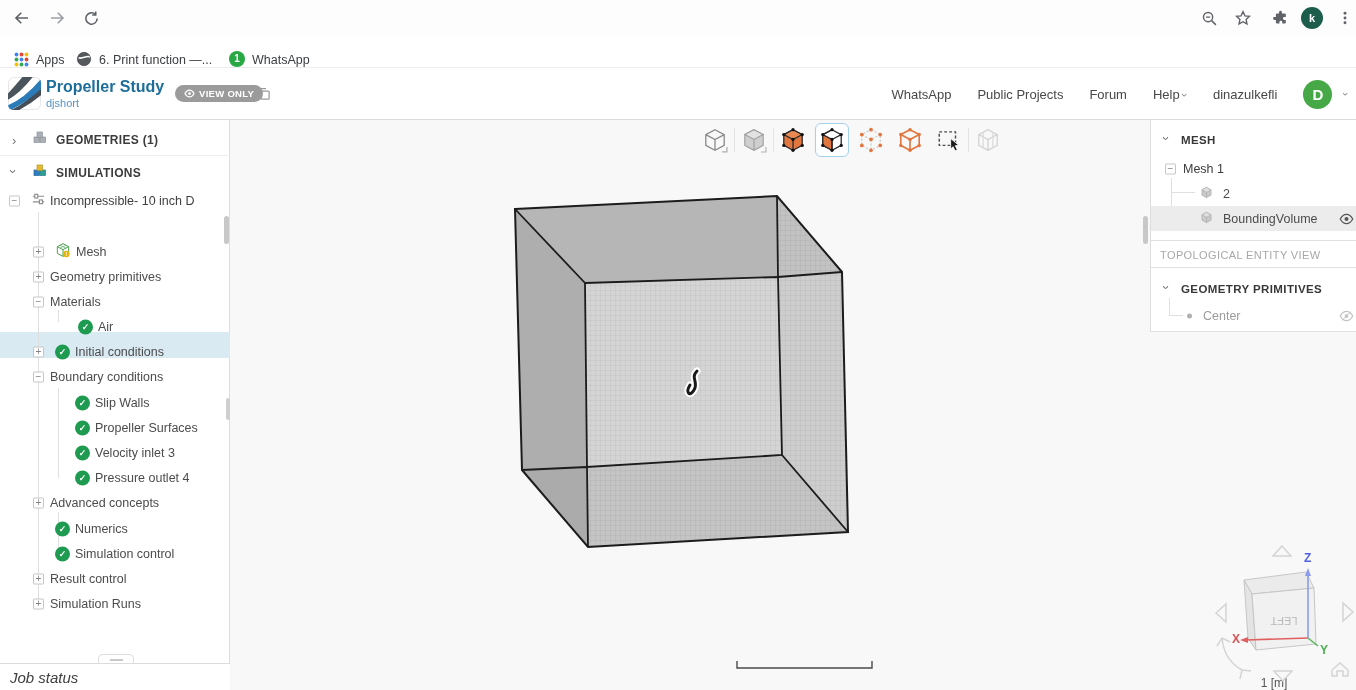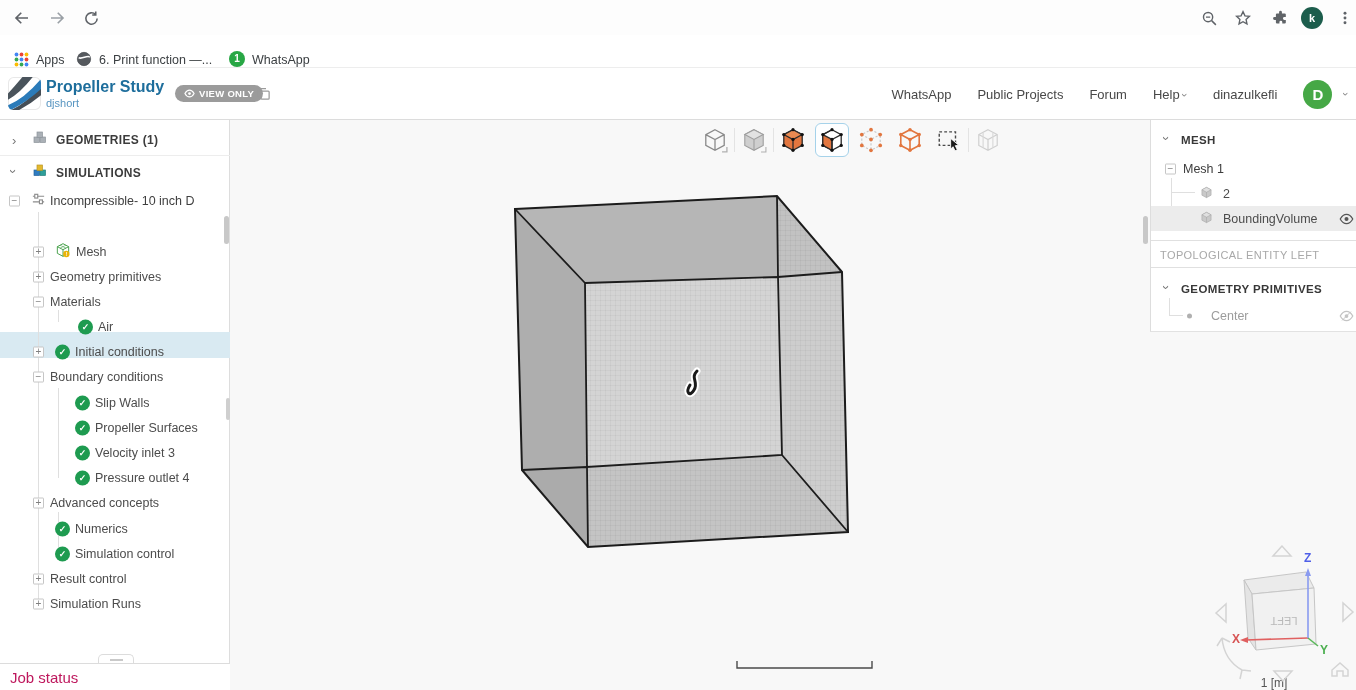--- a/index.html
+++ b/index.html
@@ -54,21 +54,21 @@
     font-size:10px; line-height:8px; text-align:center; border-radius:1px; }
   .chk { width:15px; height:15px; border-radius:50%; background:#1e9b50; color:#fff; font-size:9px;
     line-height:15px; text-align:center; font-weight:700; }
   .hl-row { position:absolute; left:0; top:212px; width:230px; height:26px; background:#d9eaf2; }
   .sdivider { position:absolute; left:0; top:35px; width:230px; height:1px; background:#ededed; }
   .rail { position:absolute; width:1px; background:#dfdfdf; }
   .job-tab { position:absolute; left:98px; top:534px; width:36px; height:10px; background:#fff;
     border:1px solid #dcdcdc; border-bottom:none; border-radius:5px 5px 0 0; cursor:pointer; }
   .job-tab i { position:absolute; left:11px; top:4px; width:13px; height:2px; background:#c9c9c9; }
   .job-status { position:absolute; left:0; top:543px; width:230px; height:27px; background:#fff; border-top:1px solid #dcdcdc; }
-  .job-status .t { position:absolute; left:10px; top:5px; font-size:15px; color:#be185d; }
+  .job-status .t { position:absolute; left:10px; top:5px; font-size:15px; color:#404040;font-style:italic; }
   .scroll-thumb { position:absolute; background:#c8c8c8; border-radius:3px; cursor:pointer; }
 
   
   .tbtn { position:absolute; top:123px; width:34px; height:34px; display:flex; align-items:center; justify-content:center;
     border-radius:6px; cursor:pointer; }
   .tbtn.sel { border:1px solid #a5d2ea; background:#fdfeff; }
   .tdiv { position:absolute; top:128px; width:1px; height:24px; background:#e3e3e3; }
 
   
   .scale-label { position:absolute; left:1010px; top:556px; width:68px; text-align:center; font-size:12px; color:#555; }
@@ -499,32 +499,32 @@
           </svg>
       </span>
       <span class="lbl" style="left:72px">BoundingVolume</span>
       <svg style="left:188px" width="15" height="15" viewBox="0 0 24 24" fill="none" stroke="#555" stroke-width="2">
           <path d="M2 12 C5 6.5 8.5 4.5 12 4.5 s7 2 10 7.5 c-3 5.5 -6.5 7.5 -10 7.5 S5 17.5 2 12 Z"></path>
           <circle cx="12" cy="12" r="3.2" fill="#555" stroke="none"></circle>
         </svg>
     </div>
     <div class="rp-divider" style="top:120px"></div>
     <div class="rrow" style="top:122px">
-      <span class="rp-topo" style="left:9px">TOPOLOGICAL ENTITY LEFT</span>
+      <span class="rp-topo" style="left:9px">TOPOLOGICAL ENTITY VIEW</span>
     </div>
     <div class="rp-divider" style="top:147px"></div>
     <div class="rrow" style="top:156px">
       <span class="chev down" style="left:13px">›</span>
       <span class="rp-sect" style="left:30px">GEOMETRY PRIMITIVES</span>
     </div>
     <div class="rail" style="left:18px; top:178px; height:17px"></div>
     <div class="rail" style="left:18px; top:195px; height:1px; width:14px"></div>
     <div class="rrow" style="top:183px">
       <span class="bullet" style="left:36px"></span>
-      <span class="lbl" style="left:60px; color:#9c9c9c">Center</span>
+      <span class="lbl" style="left:52px; color:#9c9c9c">Center</span>
       <svg style="left:188px" width="15" height="15" viewBox="0 0 24 24" fill="none" stroke="#c4c4c4" stroke-width="2">
           <path d="M2 12 C5 6.5 8.5 4.5 12 4.5 s7 2 10 7.5 c-3 5.5 -6.5 7.5 -10 7.5 S5 17.5 2 12 Z"></path>
           <circle cx="12" cy="12" r="3" fill="#c4c4c4" stroke="none"></circle>
           <path d="M5 19 L19 5" stroke-width="1.6"></path>
         </svg>
     </div>
   </div>
   <div class="scroll-thumb" style="left:1143px; top:216px; width:5px; height:28px"></div>
 
 </div>

